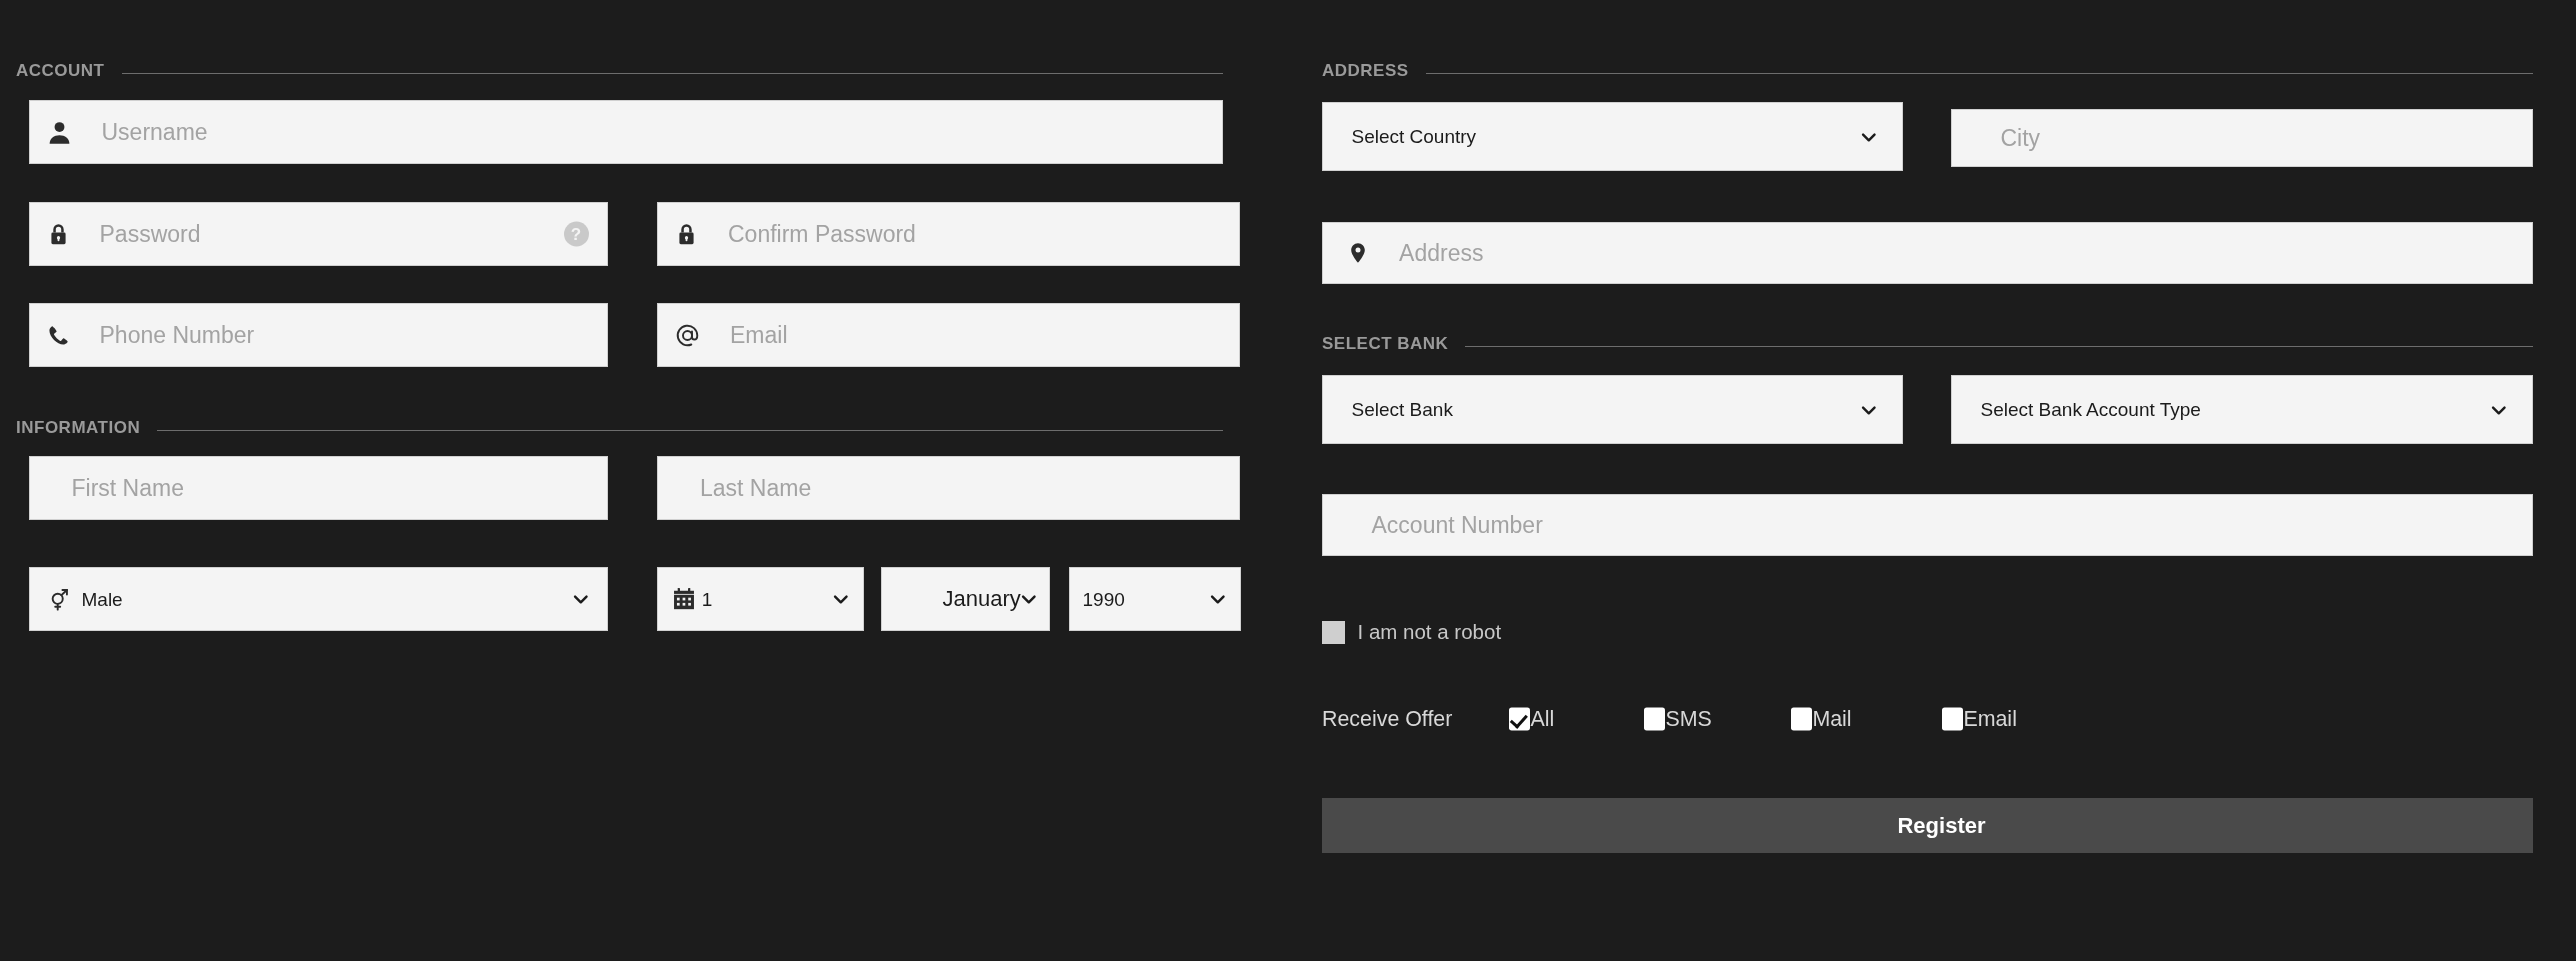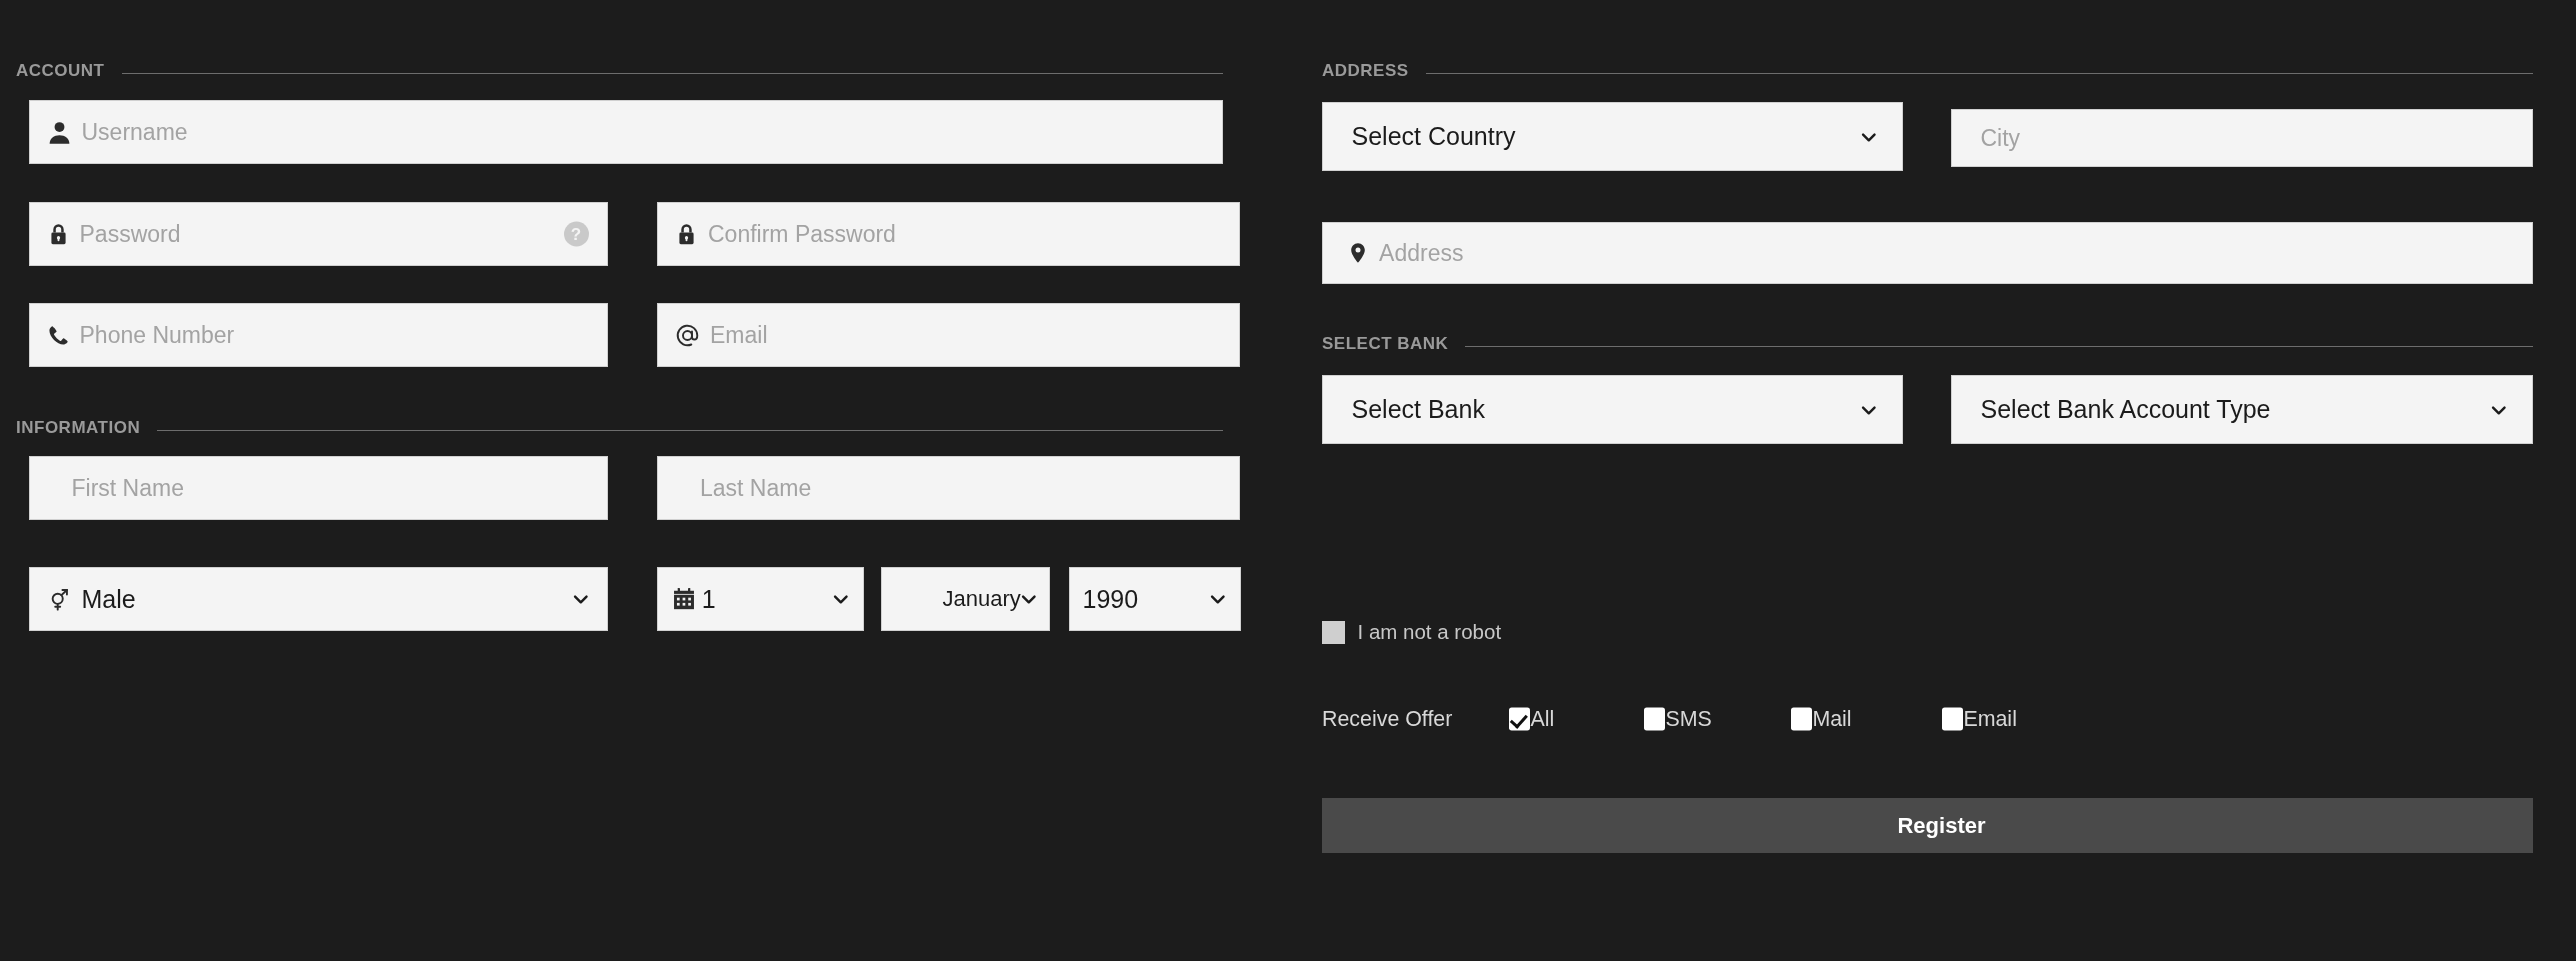--- a/index.html
+++ b/index.html
@@ -52,24 +52,25 @@
     align-items: center;
     padding: 0 16px;
     overflow: hidden;
   }
 
   .field .ph {
     font-size: 23px;
     color: #a3a3a3;
     white-space: nowrap;
     line-height: 1;
+    margin-left: 20px;
   }
 
   .field .val {
-    font-size: 25px;
+    font-size: 19px;
     color: #1b1b1b;
     white-space: nowrap;
     line-height: 1;
   }
 
   .ico {
     flex: 0 0 auto;
     display: flex;
     align-items: center;
     justify-content: center;
@@ -373,20 +374,23 @@
 
   <div class="field" style="left:1951px; top:375px; width:582px; height:69px; padding:0 28.5px;">
     <span class="val">Select Bank Account Type</span>
     <span class="caret" style="right:23px;">
       <svg width="19.6" height="19.6" viewBox="0 0 24 24" fill="none" stroke="currentColor" stroke-width="3" stroke-linecap="round" stroke-linejoin="round">
         <polyline points="5,9 12,16 19,9"></polyline>
       </svg>
     </span>
   </div>
 
+  <div class="field" style="left:1322px; top:494px; width:1211px; height:62px; padding:0 28.5px;">
+    <span class="ph">Account Number</span>
+  </div>
 
   <div class="robot-row" style="left:1322px; top:620px;">
     <span class="robot-box"></span>
     <span class="robot-label">I am not a robot</span>
   </div>
 
   <div class="offer-row" style="left:1322px; top:704px; width:1211px;text-align:right;">
     <span class="offer-caption">Receive Offer</span>
 
     <span class="offer-item" style="left:187px;">

